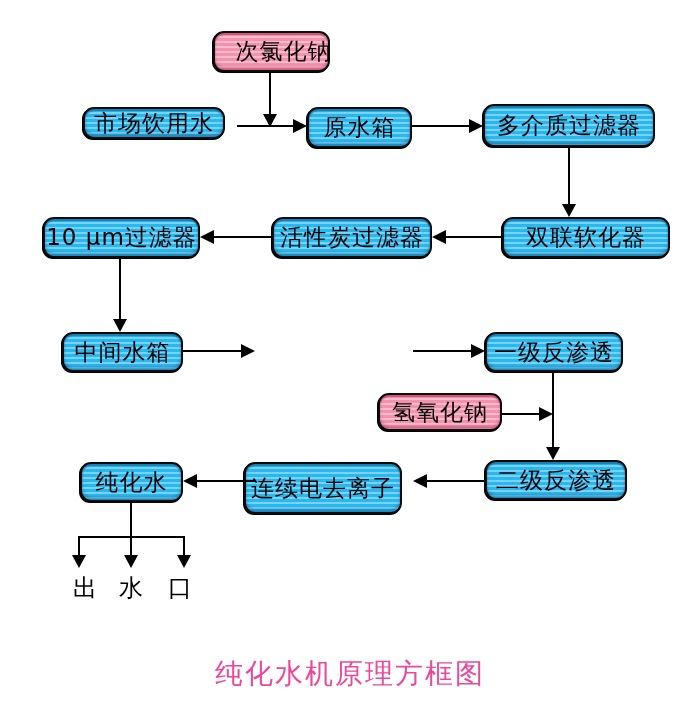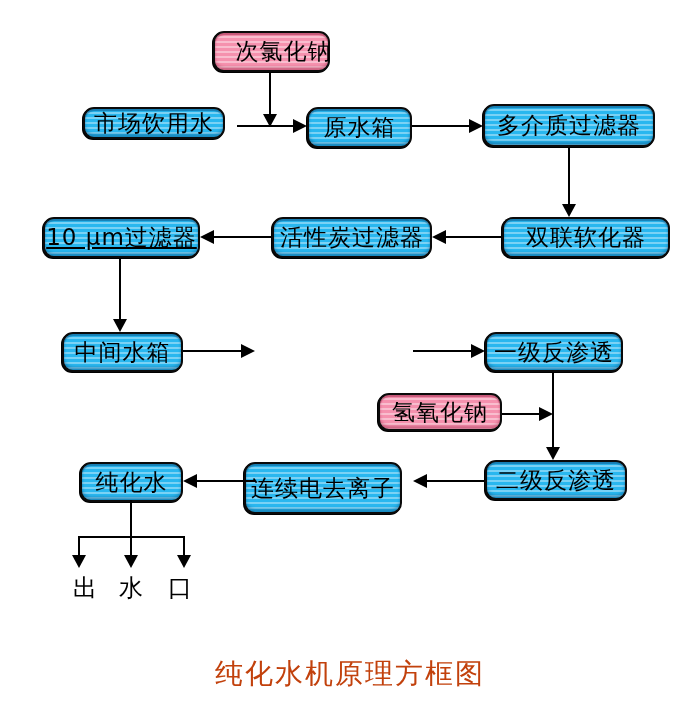--- a/index.html
+++ b/index.html
@@ -41,33 +41,33 @@
   .ah-r { border-top: 7px solid transparent; border-bottom: 7px solid transparent; border-left: 14px solid #000; }
   .ah-l { border-top: 7px solid transparent; border-bottom: 7px solid transparent; border-right: 14px solid #000; }
   .ah-d { border-left: 7px solid transparent; border-right: 7px solid transparent; border-top: 13px solid #000; }
 
   .outlet-char {
     position: absolute; transform: translateX(-50%);
     font-size: 24px; color: #000;
   }
   .diagram-title {
     position: absolute; left: 0; top: 655px; width: 700px;
-    text-align: center; font-size: 28px; color: #c2410c; letter-spacing: 2px;
+    text-align: center; font-size: 28px; color: #ec4899; letter-spacing: 2px;
   }
 </style>
 </head>
 <body>
 
 <div class="stage">
 
   <div class="node pink" style="left:213px; top:31px;  width:117px; height:41px;padding-left:24px;">次氯化钠</div>
   <div class="node blue" style="left:83px;  top:107px; width:142px; height:32px;">市场饮用水</div>
   <div class="node blue" style="left:307px; top:107px; width:105px; height:41px;">原水箱</div>
   <div class="node blue" style="left:483px; top:104px; width:172px; height:43px;">多介质过滤器</div>
-  <div class="node blue" style="left:43px;  top:217px; width:157px; height:41px;text-decoration:underline;">10 μm过滤器</div>
+  <div class="node blue" style="left:43px;  top:217px; width:157px; height:41px;">10 μm过滤器</div>
   <div class="node blue" style="left:272px; top:217px; width:160px; height:41px;">活性炭过滤器</div>
   <div class="node blue" style="left:502px; top:217px; width:168px; height:41px;">双联软化器</div>
   <div class="node blue" style="left:62px;  top:332px; width:121px; height:40px;">中间水箱</div>
   <div class="node blue" style="left:485px; top:332px; width:138px; height:40px;">一级反渗透</div>
   <div class="node pink" style="left:378px; top:393px; width:124px; height:38px;">氢氧化钠</div>
   <div class="node blue" style="left:485px; top:460px; width:142px; height:40px;">二级反渗透</div>
   <div class="node blue" style="left:244px; top:462px; width:158px; height:52px;">连续电去离子</div>
   <div class="node blue" style="left:80px;  top:462px; width:103px; height:40px;">纯化水</div>
 
   <div class="vline" style="left:269px; top:72px; height:43px;"></div>

